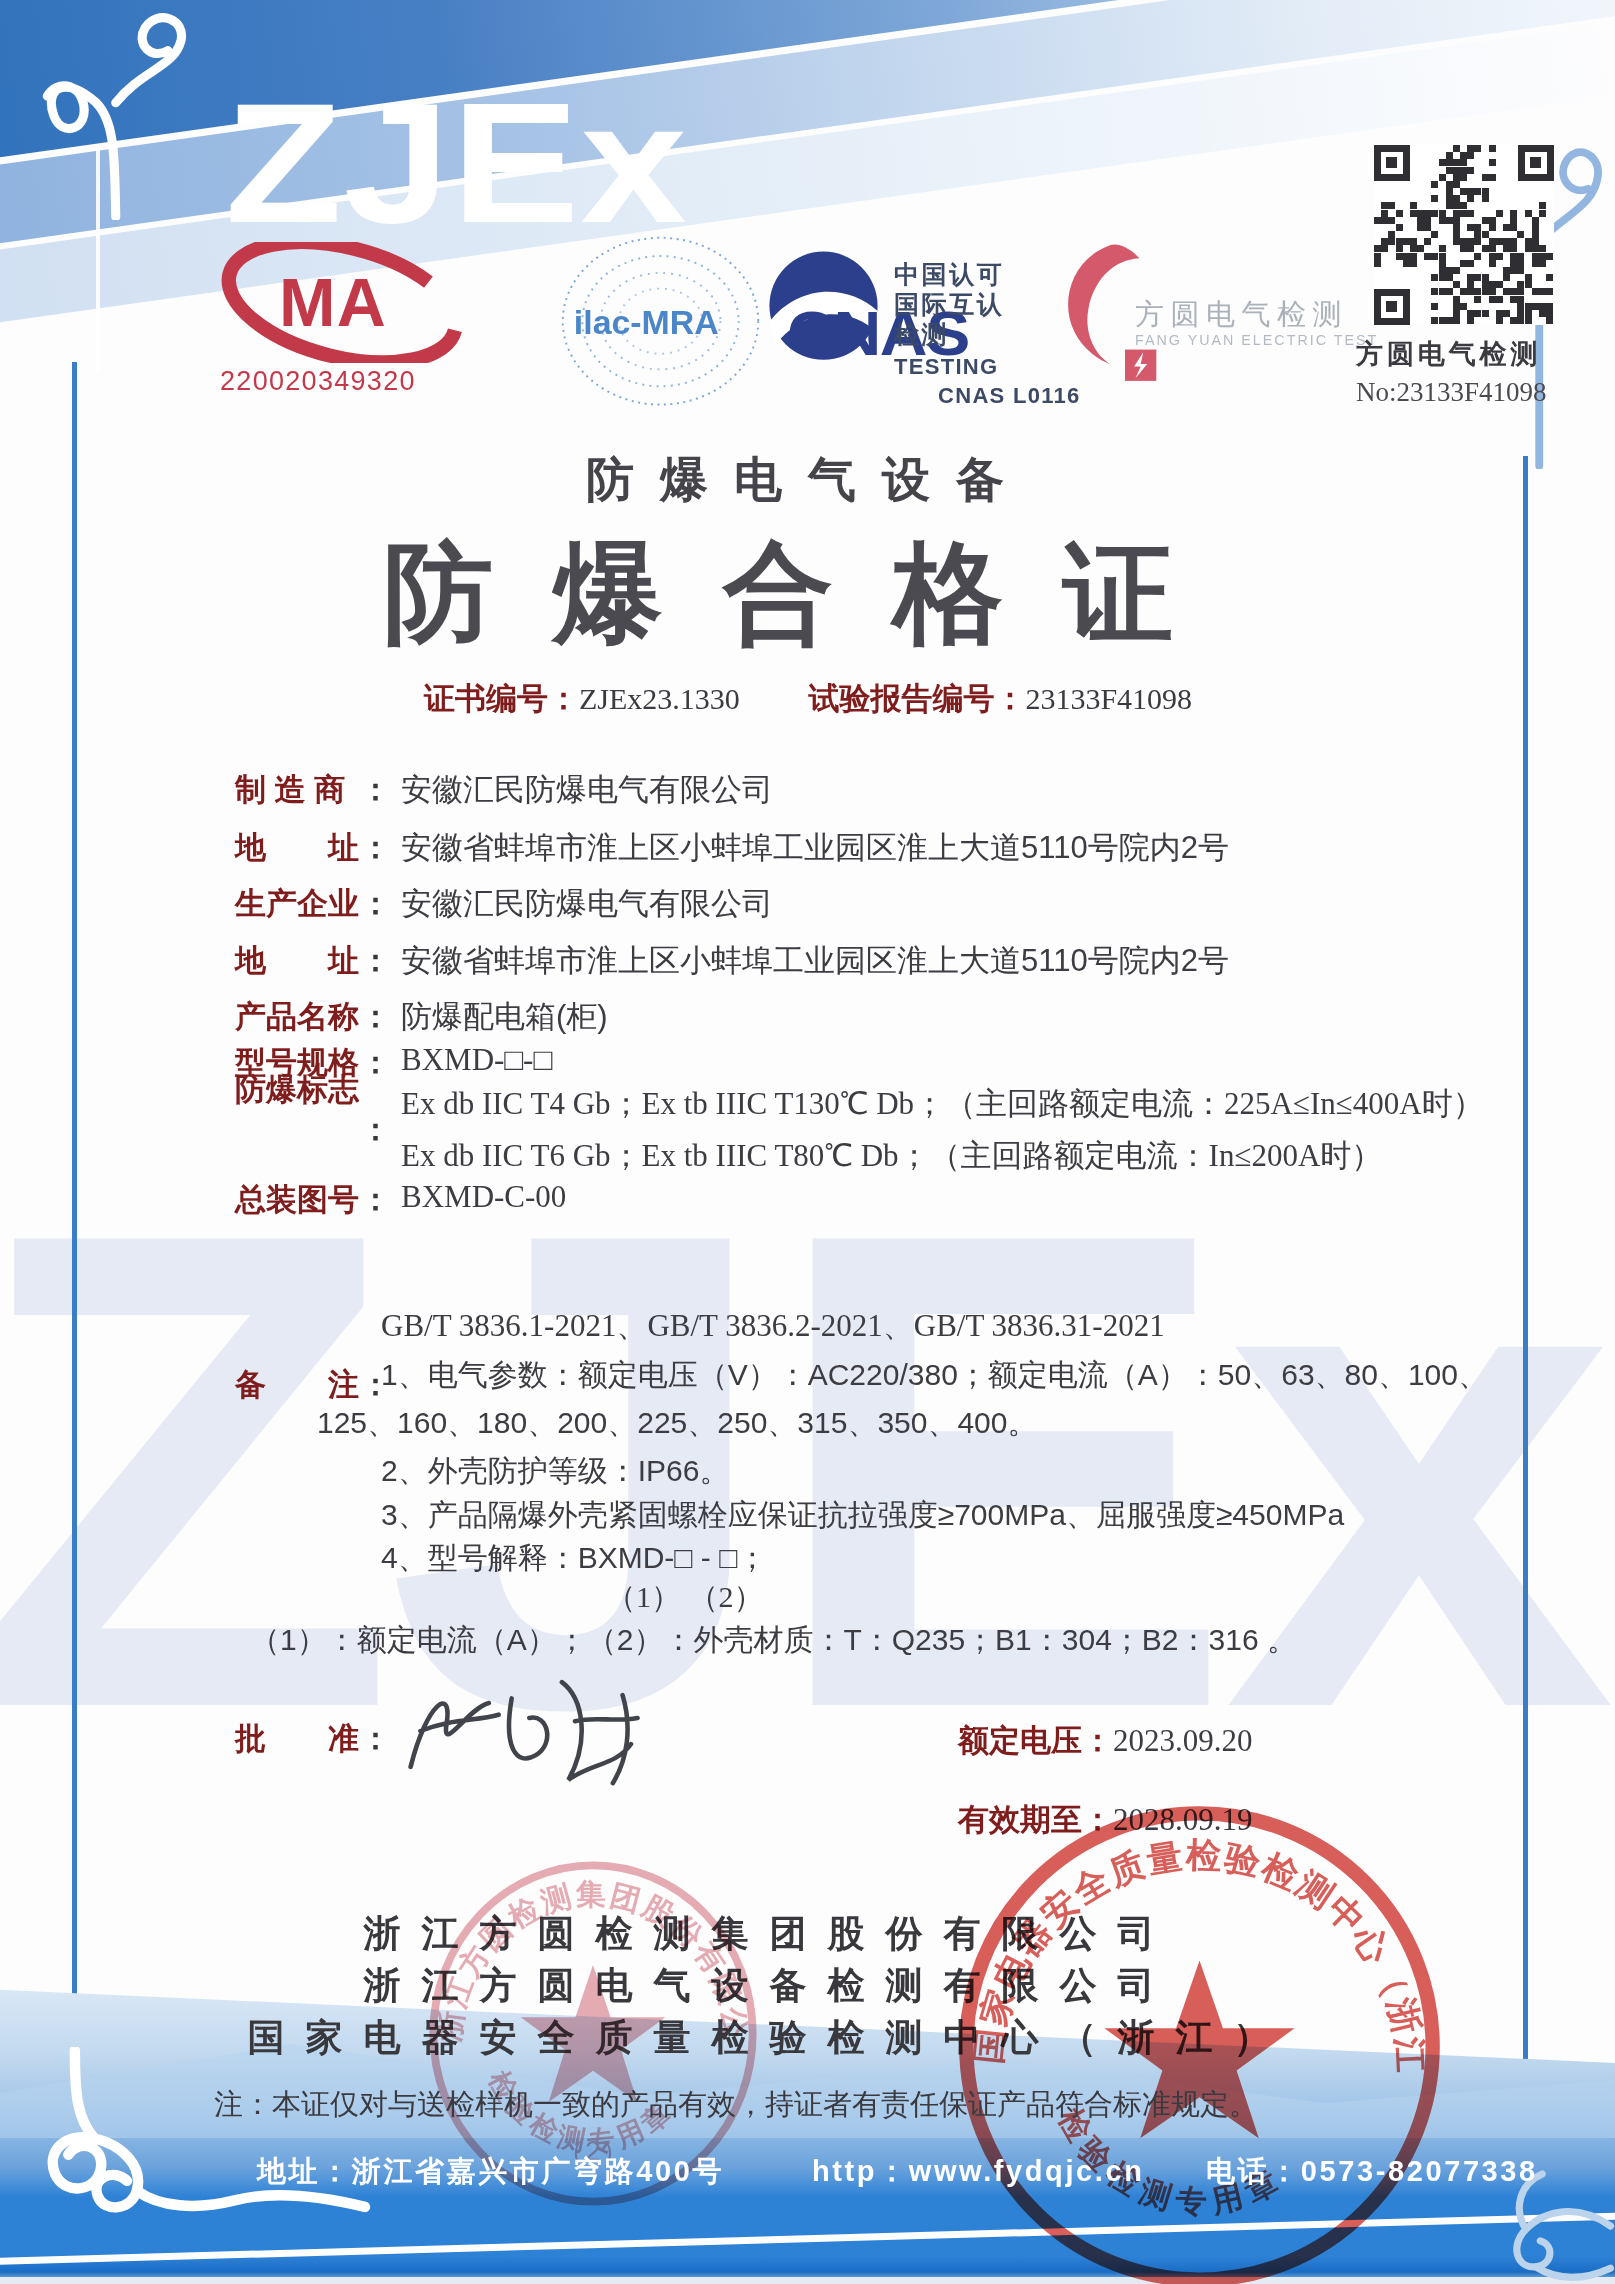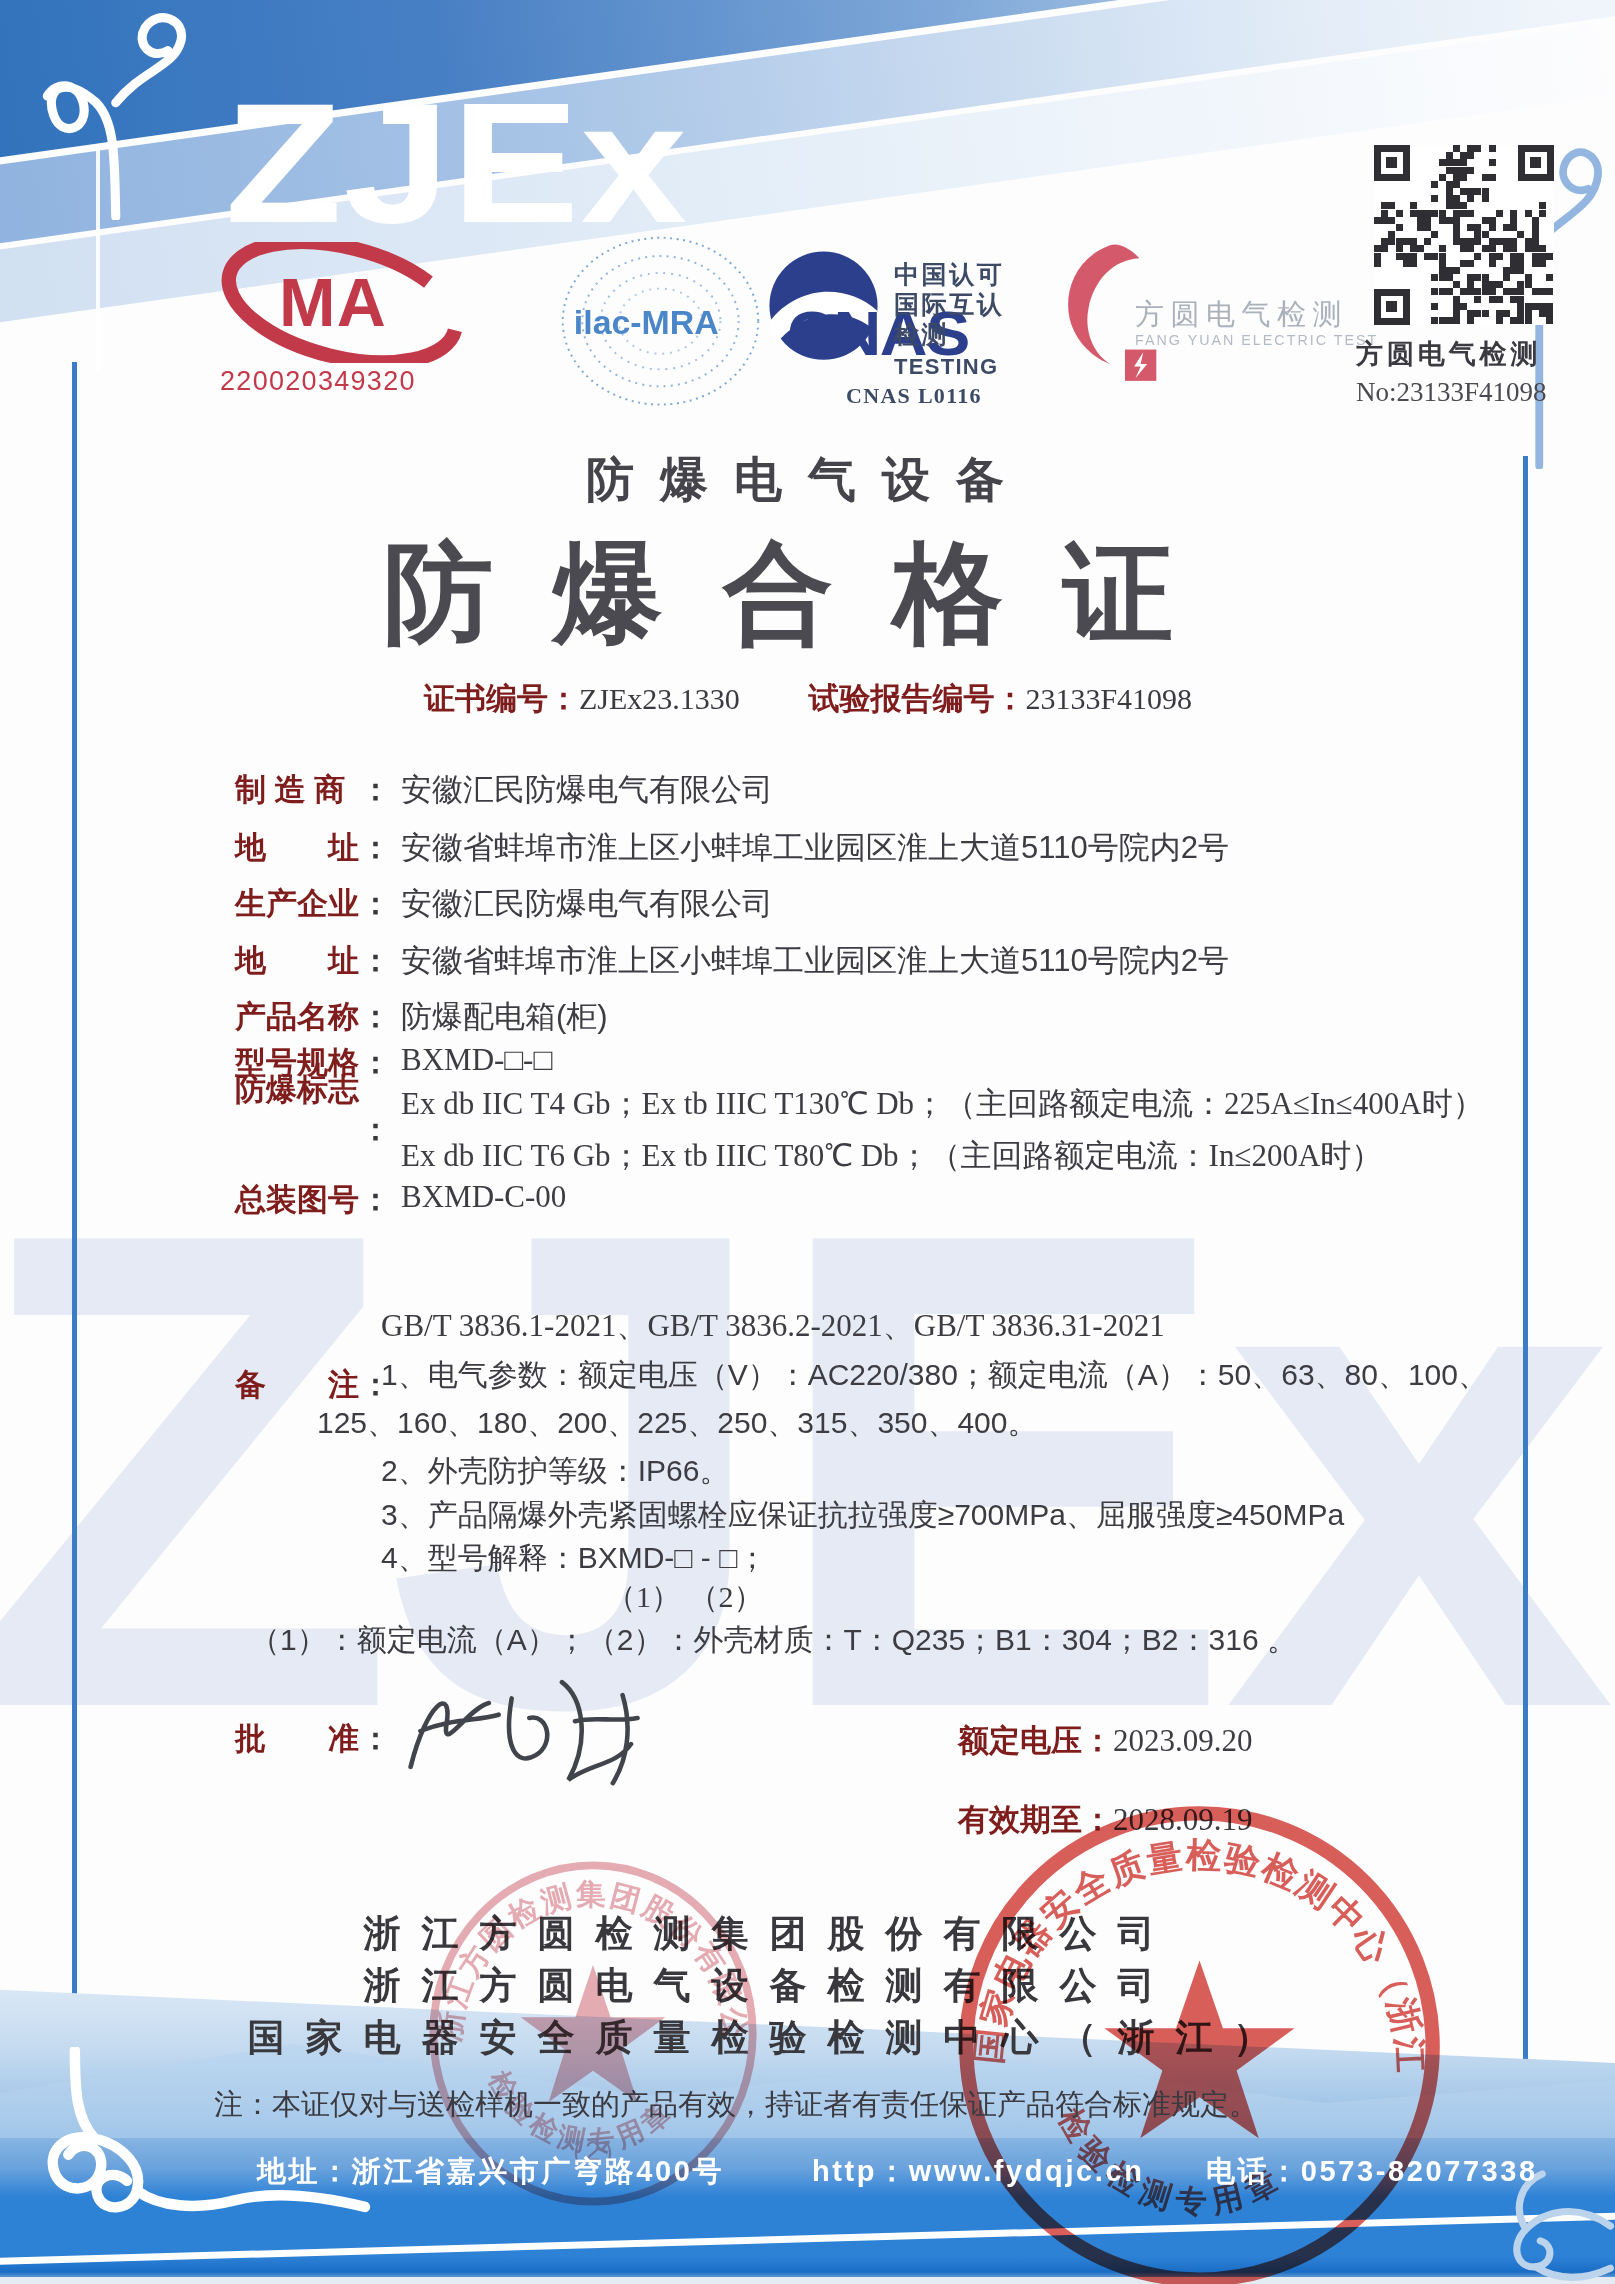--- a/index.html
+++ b/index.html
@@ -108,21 +108,21 @@
     <circle cx="85" cy="87" r="83" fill="#2b3f8c"></circle>
     <path d="M2 112 C 45 55 120 52 168 95 L168 128 C 120 85 55 92 12 146 Z" fill="#ffffff"></path>
   </svg>
   <div class="abs cnas-word" style="left:787px;top:297px;">CNAS</div>
   <div class="abs cnas-info" style="left:894px;top:259px;">
     <div>中国认可</div>
     <div>国际互认</div>
     <div>检测</div>
   </div>
   <div class="abs cnas-sub" style="left:894px;top:352px;">TESTING</div>
-  <div class="abs cnas-sub" style="left:846px;top:381px;font-family:Liberation Serif, serif;">CNAS L0116</div>
+  <div class="abs cnas-sub" style="left:938px;top:381px;">CNAS L0116</div>
 
   <svg class="abs" style="left:1048px;top:240px;" width="124" height="150" viewBox="0 0 190 230">
     <path d="M95 8 C 35 30 18 95 40 140 C 55 170 80 185 95 190 C 70 175 55 140 62 105 C 70 62 100 30 140 28 C 125 12 108 4 95 8 Z" fill="#d4596a"></path>
     <rect x="118" y="168" width="48" height="48" fill="#d4596a"></rect>
     <path d="M146 172 L132 194 L142 194 L134 212 L152 190 L142 190 Z" fill="#ffffff"></path>
   </svg>
   <div class="abs fy-cn" style="left:1135px;top:295px;">方圆电气检测</div>
   <div class="abs fy-en" style="left:1135px;top:332px;">FANG YUAN ELECTRIC TEST</div>
 
   <div class="qr-wrap">

